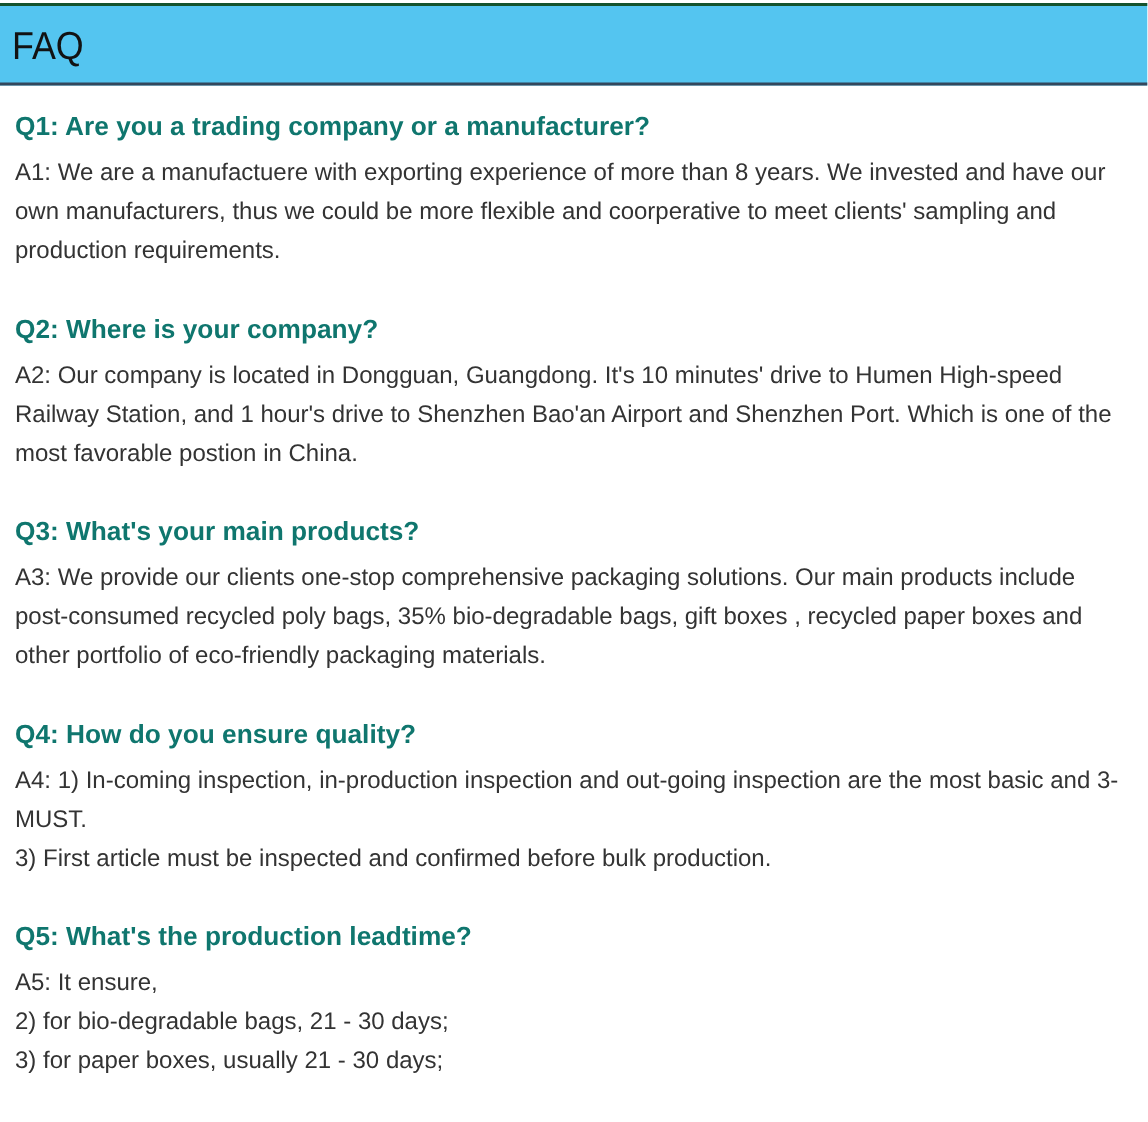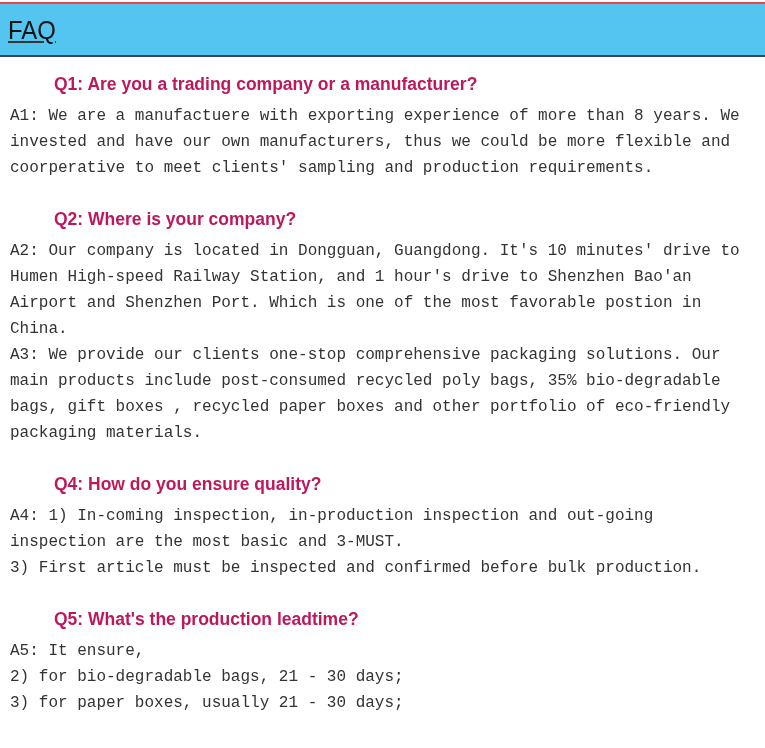--- a/index.html
+++ b/index.html
@@ -8,61 +8,58 @@
     background: #ffffff;
     width: 765px;
   }
   body {
     font-family: "Liberation Sans", "DejaVu Sans", sans-serif;
     color: #333333;
   }
   .faq-banner {
     margin-top: 2px;
     background: #54c5f0;
-    border-top: 2px solid #ef4444;
+    border-top: 2px solid #14532d;
     border-bottom: 2px solid #33475c;
     height: 51px;
     display: flex;
     align-items: center;
     padding-left: 8px;
     box-sizing: content-box;
-    text-decoration: underline;
   }
   .faq-banner .banner-title {
     font-size: 26px;
     font-weight: 400;
     color: #121212;
     letter-spacing: 0px;
     line-height: 1;
     transform: scaleX(0.92);
     transform-origin: left center;
   }
   .faq-content {
     padding: 0 10px 6px 10px;
   }
   .faq-question {
-    color: #be185d;
+    color: #0f766e;
     font-weight: 700;
     font-size: 17.5px;
     line-height: 20px;
     margin-top: 28px;
     margin-bottom: 9px;
-    margin-left: 44px;
   }
   .faq-item:first-child .faq-question {
     margin-top: 17px;
   }
   .faq-answer {
     font-size: 16px;
     line-height: 26px;
     color: #333333;
   }
   .faq-answer .answer-line {
     margin: 0;
-    font-family: Liberation Mono, monospace;
   }
 </style>
 </head>
 <body>
 
 <div class="faq-banner">
   <span class="banner-title">FAQ</span>
 </div>
 
 <div class="faq-content">
@@ -75,20 +72,21 @@
   </div>
 
   <div class="faq-item">
     <div class="faq-question">Q2: Where is your company?</div>
     <div class="faq-answer">
       <p class="answer-line">A2: Our company is located in Dongguan, Guangdong. It's 10 minutes' drive to Humen High-speed Railway Station, and 1 hour's drive to Shenzhen Bao'an Airport and Shenzhen Port. Which is one of the most favorable postion in China.</p>
     </div>
   </div>
 
   <div class="faq-item">
+    <div class="faq-question">Q3: What's your main products?</div>
     <div class="faq-answer">
       <p class="answer-line">A3: We provide our clients one-stop comprehensive packaging solutions. Our main products include post-consumed recycled poly bags, 35% bio-degradable bags, gift boxes , recycled paper boxes and other portfolio of eco-friendly packaging materials.</p>
     </div>
   </div>
 
   <div class="faq-item">
     <div class="faq-question">Q4: How do you ensure quality?</div>
     <div class="faq-answer">
       <p class="answer-line">A4: 1) In-coming inspection, in-production inspection and out-going inspection are the most basic and 3-MUST.</p>
       <p class="answer-line">3) First article must be inspected and confirmed before bulk production.</p>

